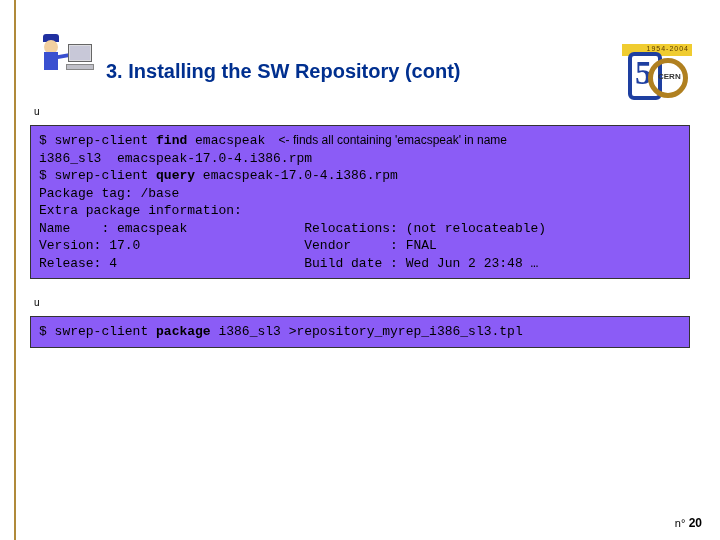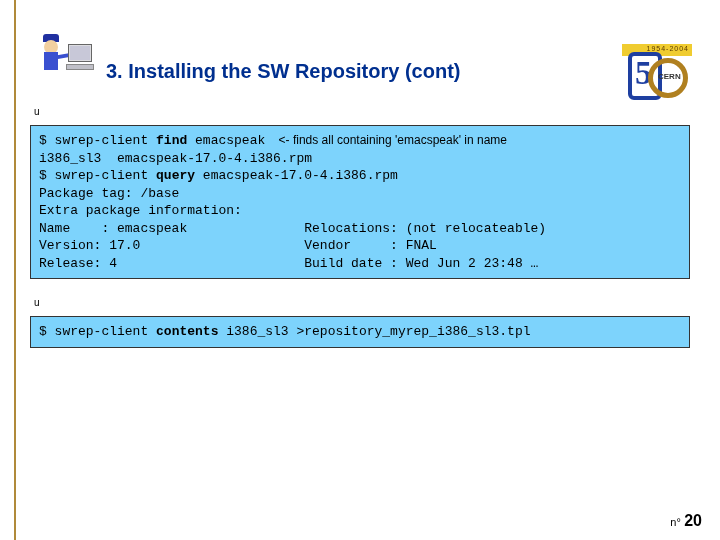--- a/index.html
+++ b/index.html
@@ -105,39 +105,39 @@
   .bullet-row {
     display:flex; align-items:flex-start; margin:4px 0 8px 0;
   }
   .bullet {
     font-family: Arial; font-size:10px; color:#000; margin:4px 10px 0 4px;
   }
   .bullet-text {
     font-size:15px; color:#000;
   }
   .codebox {
-    background:#7dd3fc;
+    background:#8b5cf6;
     border:1px solid #333;
     padding:6px 8px;
     font-family:"Courier New",monospace;
     font-size:13px;
     color:#000;
     line-height:1.35;
     white-space:pre;
     margin:4px 0 14px 0;
     overflow:hidden;
   }
   .codebox b { font-weight:bold; }
   .comment { font-family:Arial,sans-serif; font-size:12px; }
   .footer {
     position:absolute; right:18px; bottom:10px;
     font-size:12px; color:#000;
   }
   .footer .pno { font-size:11px; }
-  .footer .pnum { font-weight:bold; font-size:16px; }
+  .footer .pnum { font-weight:bold; font-size:12px; }
 </style>
 </head>
 <body>
 
 <div class="vline"></div>
 
 <div class="logo50">
   <div class="band">1954-2004</div>
   <div class="five"></div>
   <div class="ring"></div>
@@ -169,20 +169,20 @@
 <span>Package tag: /base</span>
 <span>Extra package information:</span>
 <span>Name    : emacspeak               Relocations: (not relocateable)</span>
 <span>Version: 17.0                     Vendor     : FNAL</span>
 <span>Release: 4                        Build date : Wed Jun 2 23:48 …</span></div>
 
   <div class="bullet-row">
     <span class="bullet">u</span>
   </div>
 
-  <div class="codebox"><span>$ swrep-client </span><b>contents</b><span> i386_sl3 &gt;repository_myrep_i386_sl3.tpl</span></div>
+  <div class="codebox"><span>$ swrep-client </span><b>package</b><span> i386_sl3 &gt;repository_myrep_i386_sl3.tpl</span></div>
 
 </div>
 
 <div class="footer">
   <span class="pno">n°</span>
   <span class="pnum">20</span>
 </div>
 
 </body></html>

